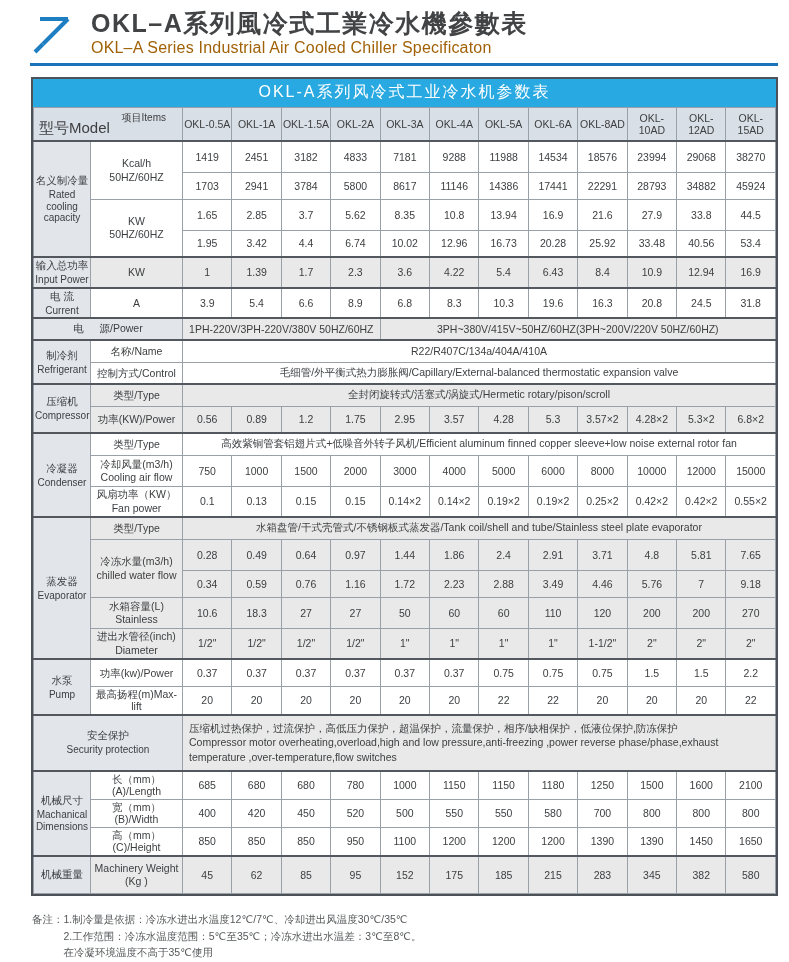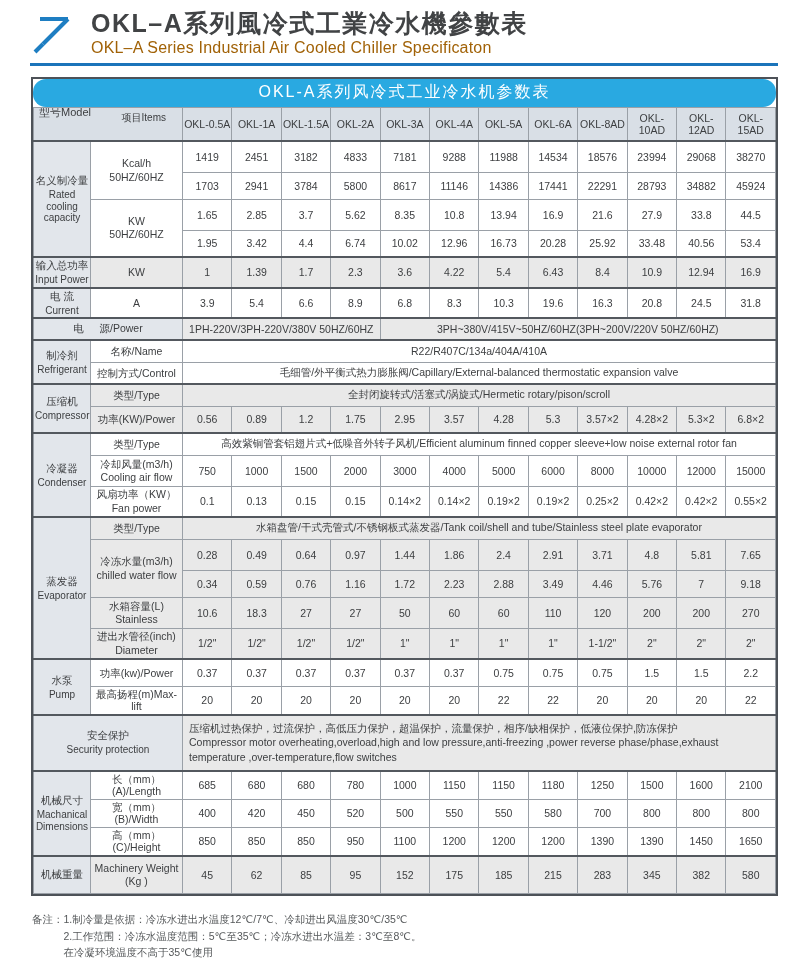--- a/index.html
+++ b/index.html
@@ -11,31 +11,31 @@
   
   .hdr { display:flex; align-items:flex-start; gap:13px; padding:9px 0 0 28px; }
   .logo { width:50px; height:46px; flex:0 0 auto; }
   .title-zh { font-size:25px; font-weight:600; letter-spacing:1.5px; color:#414345; line-height:29px; }
   .title-en { font-size:16px; color:#a16207; margin-top:1px; letter-spacing:0.2px; }
   .rule { border-top:3px solid #1b74ba; margin:6px 11px 11px 30px; }
 
   
   .tablewrap { margin:0 11px 0 31px; border:2px solid #4d5258; }
   .banner { background:#29a9e1; color:#ffffff; text-align:center; font-size:16px;
-            letter-spacing:2px; padding:3px 0 4px 0;border-radius:13px; }
+            letter-spacing:2px; padding:3px 0 4px 0; }
   table { border-collapse:collapse; width:100%; table-layout:fixed; }
   td { border:1px solid #9aa0a7; font-size:10.5px; text-align:center; vertical-align:middle;
        padding:1px 1px; overflow:hidden; }
   tr.colheads td { background:#d9dfe6; height:30px; font-size:10.5px; }
   td.corner { position:relative; padding:0;
     background-color:#d9dfe6;
     background-image:linear-gradient(to bottom left,
        transparent calc(50% - 0.8px), #8a9098 calc(50% - 0.8px),
        #8a9098 calc(50% + 0.8px), transparent calc(50% + 0.8px)); }
-  td.corner .cm { position:absolute; left:5px; bottom:20px; font-size:11px; }
+  td.corner .cm { position:absolute; left:5px; bottom:2px; font-size:15px; }
   td.corner .ci { position:absolute; right:16px; top:3px; font-size:10px; }
   td.grp { background:#e2e6eb; }
   td.grp .zh { font-size:10.5px; }
   td.grp .en { font-size:10px; line-height:11.5px; }
   td.item .l2, td.grp .en { margin-top:1px; }
   td.item, td.val { background:#ffffff; }
   tr.shade td.item, tr.shade td.val { background:#e9e9e9; }
   tr.sec td { border-top:2px solid #53585e; }
   td.left { text-align:left; padding:2px 6px; }
   td.left div { line-height:14.5px; }

